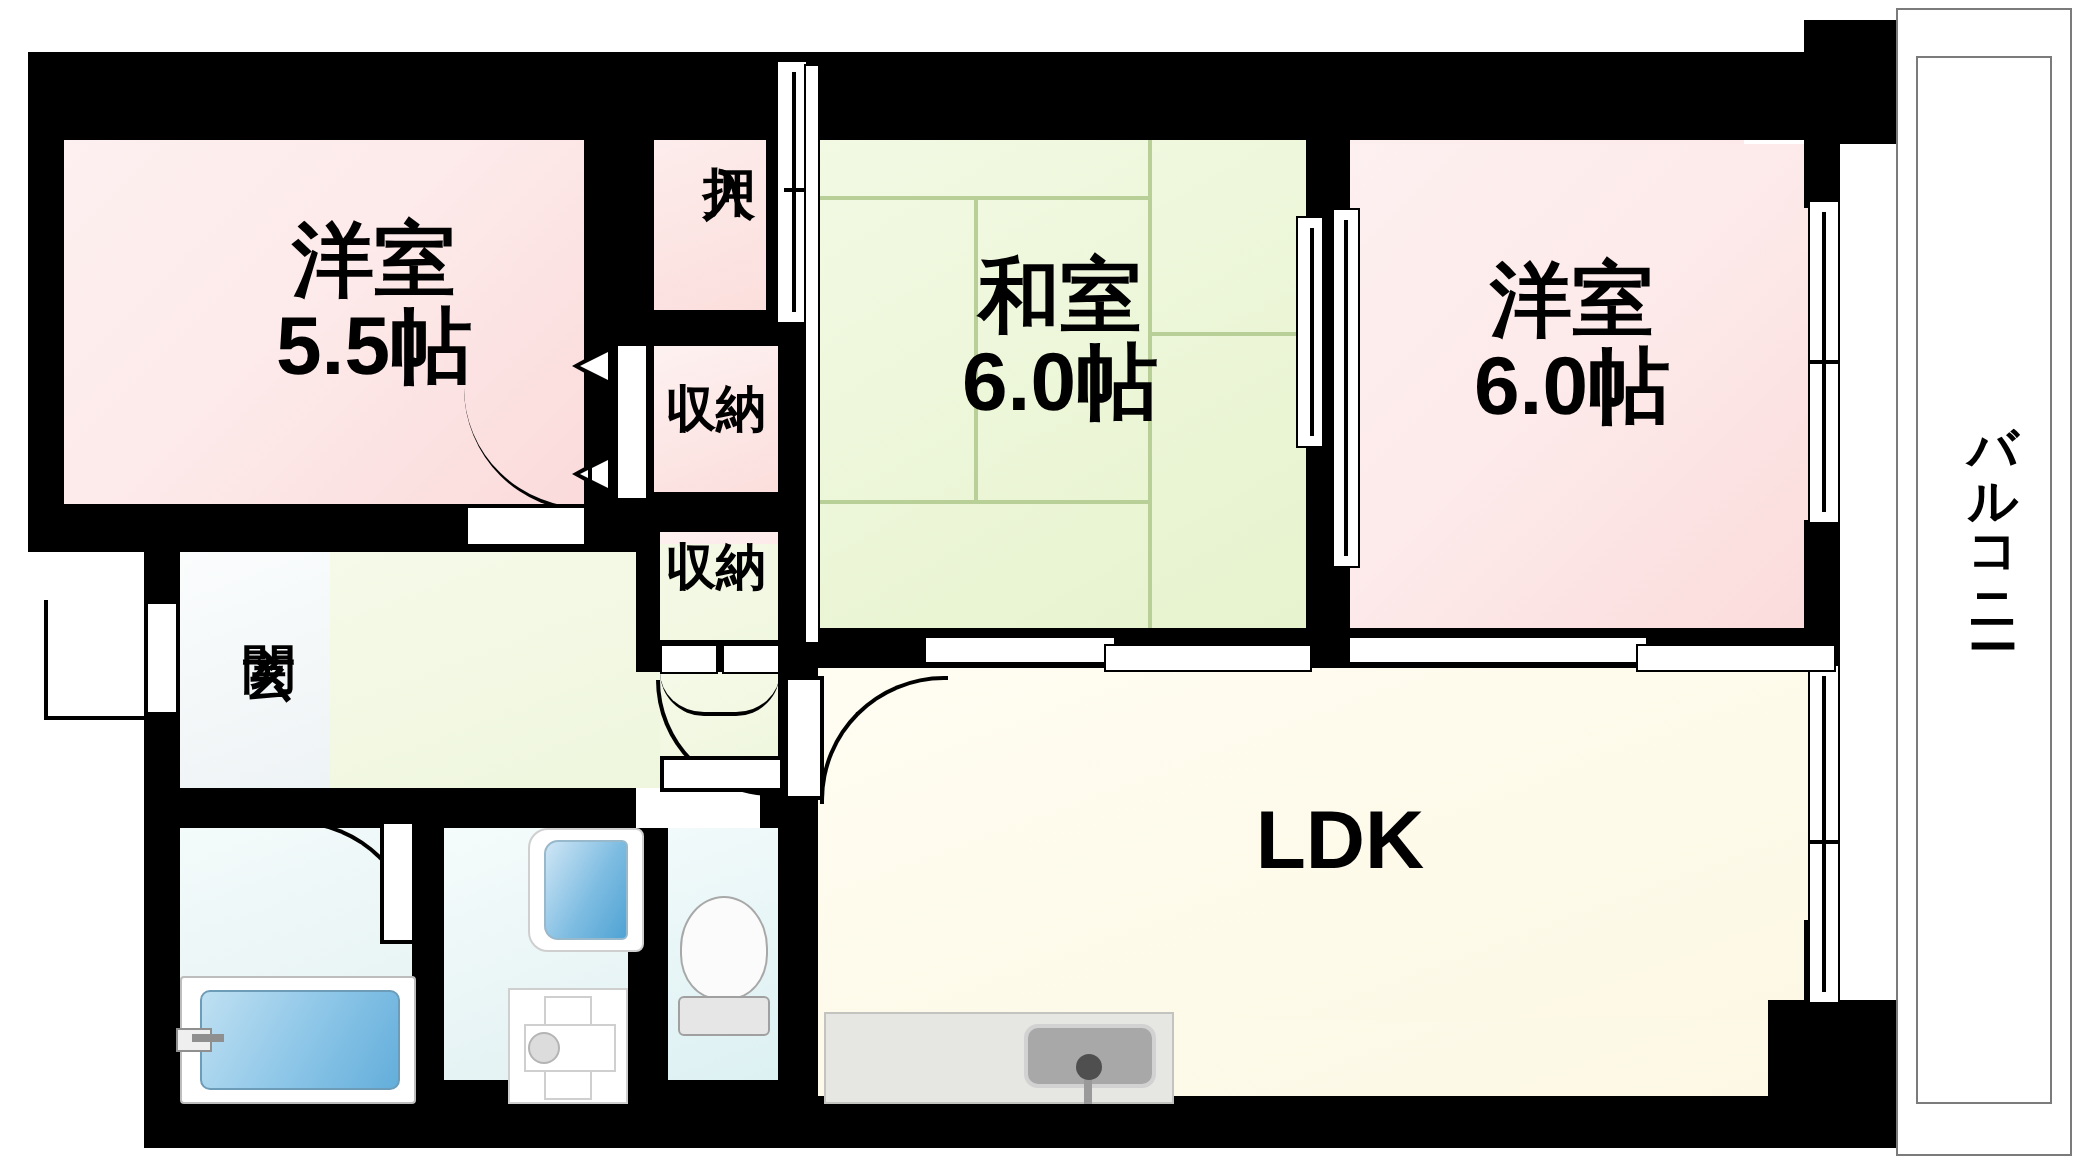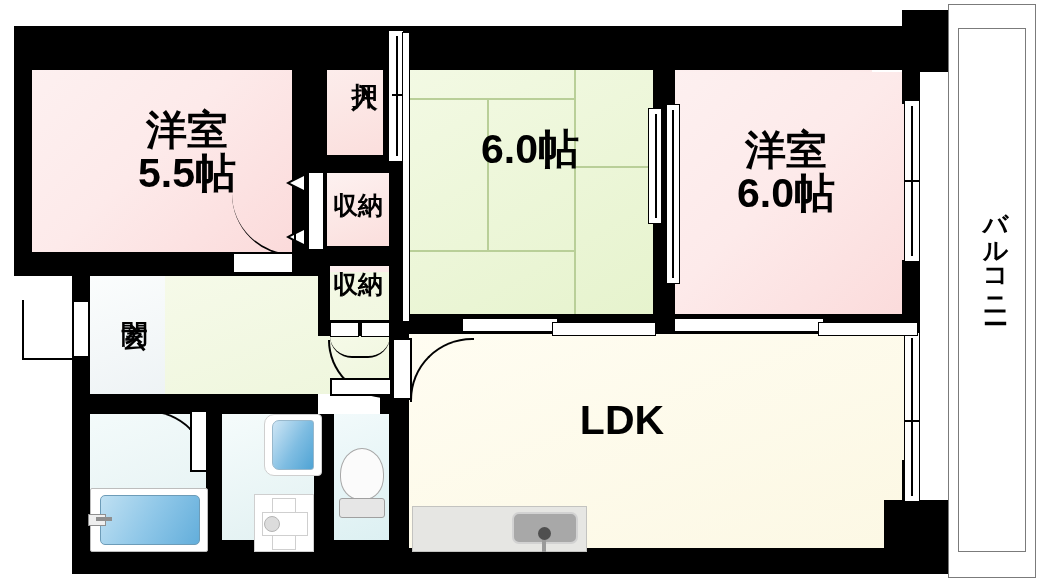--- a/index.html
+++ b/index.html
@@ -230,29 +230,30 @@
   <div class="sinkbasin" style="left:512px;top:512px;width:66px;height:32px;"></div>
   <div class="faucet" style="left:542px;top:534px;width:4px;height:18px;"></div>
   <div class="faucetknob" style="left:538px;top:527px;width:13px;height:13px;"></div>
 
   <div class="label lbl-big" style="left:112px;top:110px;width:150px;">
     <span>洋室</span>
     <span class="n">5.5帖</span>
   </div>
 
   <div class="label lbl-big" style="left:455px;top:128px;width:150px;">
+    <span>和室</span>
     <span class="n">6.0帖</span>
   </div>
 
   <div class="label lbl-big" style="left:711px;top:130px;width:150px;">
     <span>洋室</span>
     <span class="n">6.0帖</span>
   </div>
 
-  <div class="label lbl-big" style="left:542px;top:400px;width:160px;">
+  <div class="label lbl-big" style="left:590px;top:400px;width:160px;">
     <span>LDK</span>
   </div>
 
   <div class="label lbl-vert" style="left:332px;top:62px;width:46px;text-align:center;font-size:26px;">押入</div>
 
   <div class="label lbl-sm" style="left:328px;top:193px;width:60px;font-size:25px;">収納</div>
 
   <div class="label lbl-sm" style="left:328px;top:272px;width:60px;font-size:25px;">収納</div>
 
   <div class="label lbl-vert" style="left:102px;top:302px;width:46px;text-align:center;font-size:26px;">玄関</div>

